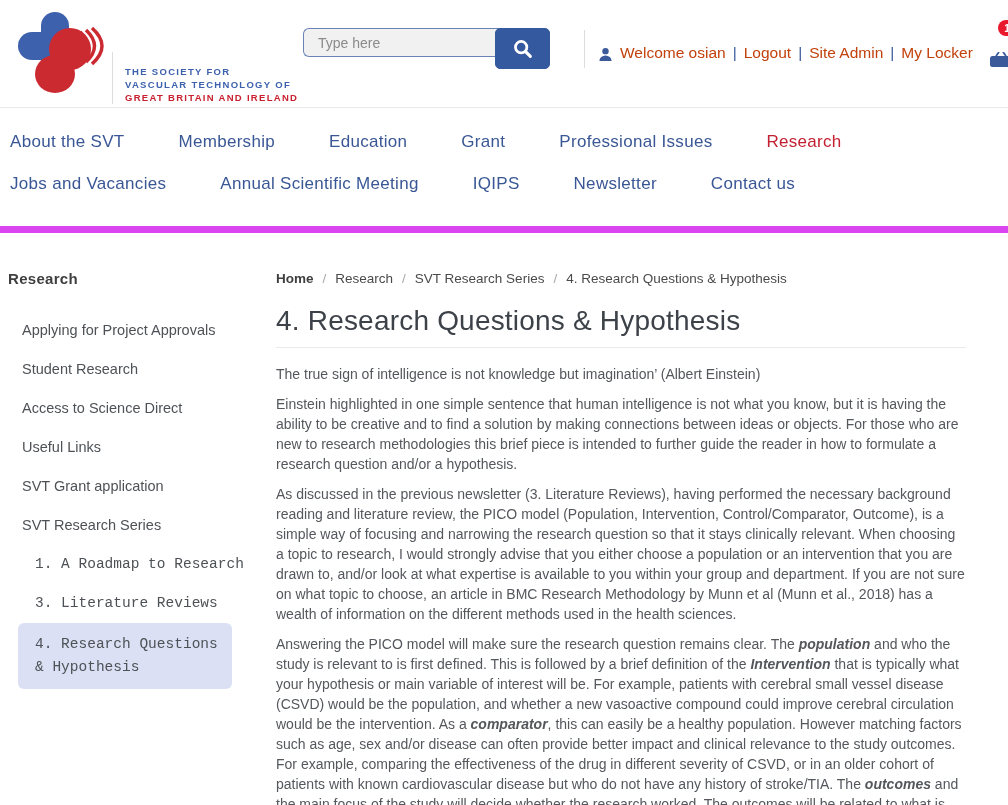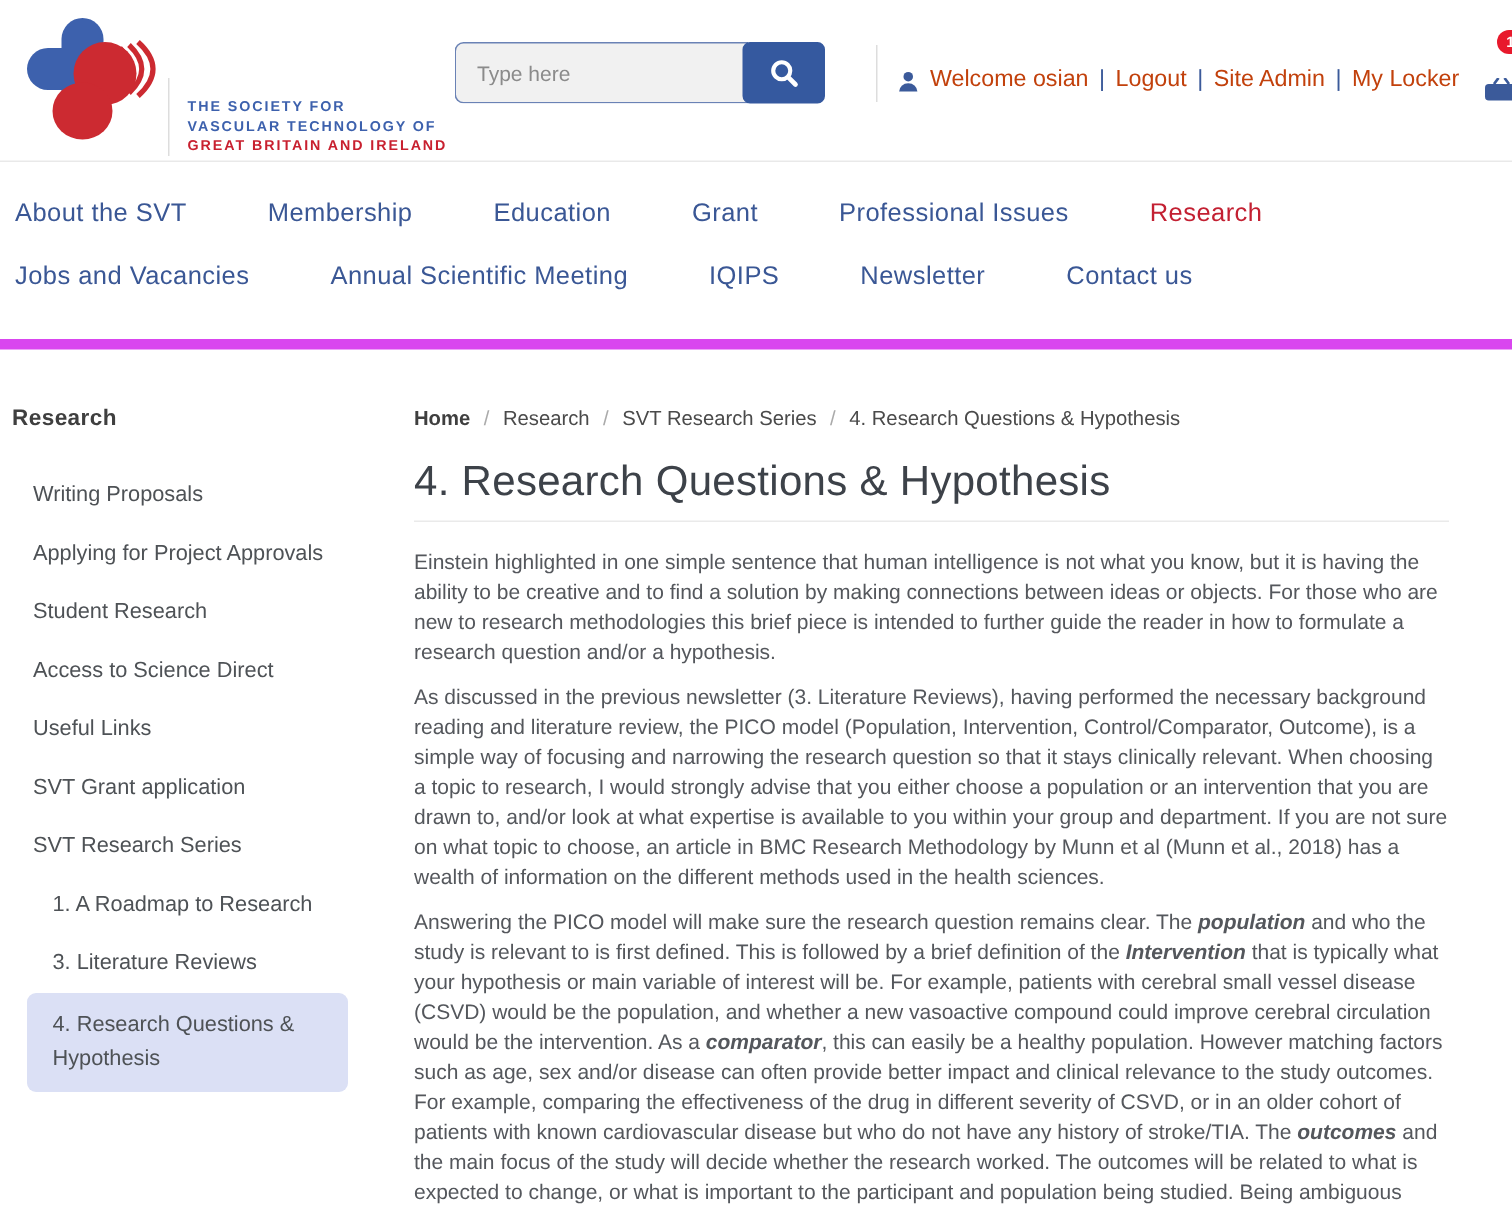--- a/index.html
+++ b/index.html
@@ -11,21 +11,21 @@
   
   header { height:108px; position:relative; border-bottom:1px solid #e9e9e9; background:#fff; }
   .logo-wrap { position:absolute; left:8px; top:4px; display:flex; align-items:flex-end; }
   .logo-mark { width:100px; height:100px; }
   .logo-divider { width:1px; height:52px; background:#ddd; margin:0 12px 0 4px; }
   .logo-text { font-size:9.5px; font-weight:bold; letter-spacing:1.3px; line-height:13px; }
   .lt-blue { color:#3d61ad; }
   .lt-red  { color:#c8202f; }
 
   .search { position:absolute; left:303px; top:28px; display:flex; height:41px; }
-  .search input { width:196px; height:41px; background:#f1f1f1; border:1px solid #6a82b5;
+  .search input { width:196px; height:29px; background:#f1f1f1; border:1px solid #6a82b5;
     border-right:none; border-radius:6px 0 0 6px; padding:0 14px; font-size:14px;
     color:#444; font-family:"Liberation Sans", sans-serif; outline:none; }
   .search input::placeholder { color:#8b8b8b; }
   .search button { width:55px; height:41px; background:#35599f; border:1px solid #35599f;
     border-radius:5px; margin-left:-4px; cursor:pointer; display:flex; align-items:center; justify-content:center; }
 
   .user-divider { position:absolute; left:584px; top:30px; width:1px; height:38px; background:#ddd; }
   .user-area { position:absolute; left:598px; top:36px; display:flex; align-items:center;
     color:#3b5a9a; font-size:15.5px; white-space:nowrap; }
   .user-area a { color:#c2410c; text-decoration:none; }
@@ -43,21 +43,21 @@
   .nav-item { color:#3a5795; font-size:17px; letter-spacing:0.3px; text-decoration:none; cursor:pointer; }
   .nav-item.active { color:#c32032; }
 
   
   .content { display:flex; align-items:flex-start; }
   aside { width:252px; flex:0 0 252px; padding:37px 0 0 8px; }
   .sb-title { font-size:15px; font-weight:bold; color:#3f3f3f; letter-spacing:0.3px; margin-bottom:24px; }
   .sb-list { list-style:none; }
   .sb-list li { font-size:14.5px; color:#4e5256; line-height:23px; padding:8px 0; cursor:pointer; }
   .sb-item { padding-left:14px !important; }
-  .sb-sub { padding-left:27px !important; }
+  .sb-sub { padding-left:27px !important;font-family:Liberation Mono, monospace; }
   .sb-sub.active { background:#dbe0f5; border-radius:6px; margin-left:10px; padding:10px 14px 10px 17px !important; width:214px; }
 
   main { flex:1; padding:38px 42px 0 24px; }
   .breadcrumb { font-size:13.5px; color:#4a4a4a; display:flex; flex-wrap:wrap; column-gap:9px; }
   .bc-home { font-weight:bold; color:#3f3f3f; text-decoration:none; cursor:pointer; }
   .bc-link { color:#4a4a4a; text-decoration:none; cursor:pointer; }
   .bc-sep { color:#aaa; }
   h1 { font-size:28px; font-weight:400; color:#3d4249; margin:19px 0 10px 0; letter-spacing:0.2px; }
   .title-rule { border:none; border-top:1px solid #eaeaea; margin:0 0 16px 0; }
   .body-text p { font-size:14px; line-height:20px; color:#54575c; margin-bottom:10px; }
@@ -142,21 +142,20 @@
       <a class="nav-item" href="#">IQIPS</a>
       <a class="nav-item" href="#">Newsletter</a>
       <a class="nav-item" href="#">Contact us</a>
     </div>
   </nav>
 
   <div class="content">
     <aside>
       <div class="sb-title">Research</div>
       <ul class="sb-list">
-        <li class="sb-item">Writing Proposals</li>
         <li class="sb-item">Applying for Project Approvals</li>
         <li class="sb-item">Student Research</li>
         <li class="sb-item">Access to Science Direct</li>
         <li class="sb-item">Useful Links</li>
         <li class="sb-item">SVT Grant application</li>
         <li class="sb-item">SVT Research Series</li>
         <li class="sb-sub">1. A Roadmap to Research</li>
         <li class="sb-sub">3. Literature Reviews</li>
         <li class="sb-sub active">4. Research Questions &amp; Hypothesis</li>
       </ul>
@@ -170,19 +169,20 @@
         <span class="bc-sep">/</span>
         <a href="#" class="bc-link">SVT Research Series</a>
         <span class="bc-sep">/</span>
         <span class="bc-link">4. Research Questions &amp; Hypothesis</span>
       </div>
 
       <h1>4. Research Questions &amp; Hypothesis</h1>
       <hr class="title-rule">
 
       <div class="body-text">
+        <p><span>The true sign of intelligence is not knowledge but imagination’ (Albert Einstein)</span></p>
         <p><span>Einstein highlighted in one simple sentence that human intelligence is not what you know, but it is having the ability to be creative and to find a solution by making connections between ideas or objects.  For those who are new to research methodologies this brief piece is intended to further guide the reader in how to formulate a research question and/or a hypothesis.</span></p>
         <p><span>As discussed in the previous newsletter (3. Literature Reviews), having performed the necessary background reading and literature review, the PICO model (Population, Intervention, Control/Comparator, Outcome), is a simple way of focusing and narrowing the research question so that it stays clinically relevant.  When choosing a topic to research, I would strongly advise that you either choose a population or an intervention that you are drawn to, and/or look at what expertise is available to you within your group and department.  If you are not sure on what topic to choose, an article in BMC Research Methodology by Munn et al (Munn et al., 2018) has a wealth of information on the different methods used in the health sciences.</span></p>
         <p><span>Answering the PICO model will make sure the research question remains clear. The </span><span class="emph">population</span><span> and who the study is relevant to is first defined.  This is followed by a brief definition of the </span><span class="emph">Intervention</span><span> that is typically what your hypothesis or main variable of interest will be.  For example, patients with cerebral small vessel disease (CSVD) would be the population, and whether a new vasoactive compound could improve cerebral circulation would be the intervention.  As a </span><span class="emph">comparator</span><span>, this can easily be a healthy population. However matching factors such as age, sex and/or disease can often provide better impact and clinical relevance to the study outcomes. For example, comparing the effectiveness of the drug in different severity of CSVD, or in an older cohort of patients with known cardiovascular disease but who do not have any history of stroke/TIA.  The </span><span class="emph">outcomes</span><span> and the main focus of the study will decide whether the research worked. The outcomes will be related to what is expected to change, or what is important to the participant and population being studied.  Being ambiguous about the factor that is being used to</span></p>
       </div>
     </main>
   </div>
 </div>
 
 </body></html>

